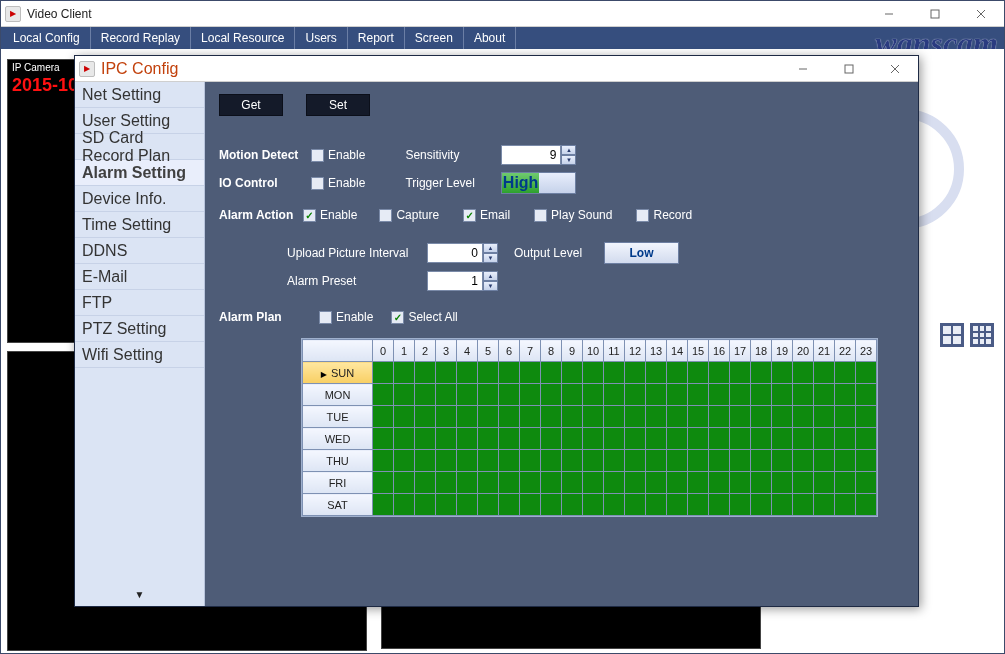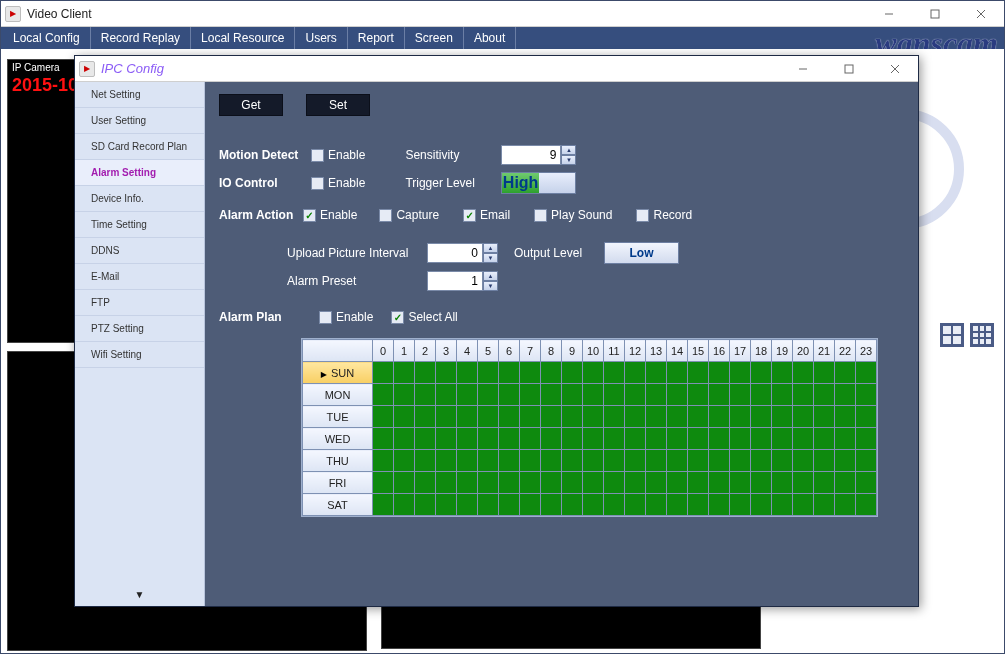--- a/index.html
+++ b/index.html
@@ -28,25 +28,25 @@
   .grid-icons .g{width:24px;height:24px;border:2px solid #4a5b86;background:#e9edf6; display:grid;}
   .grid-icons .g.g1{grid-template-columns:1fr 1fr;grid-template-rows:1fr 1fr;}
   .grid-icons .g.g2{grid-template-columns:1fr 1fr 1fr;grid-template-rows:1fr 1fr 1fr;}
   .grid-icons .g div{border:1px solid #4a5b86;}
   .circle-stub{position:absolute; right:40px; top:60px; width:120px;height:120px;border-radius:50%;border:10px solid #d8def0;}
 
   
   .dlg { position: absolute; left: 74px; top: 55px; width: 845px; height: 552px; background: #4e5c77; border: 1px solid #1e2a44; box-shadow: 2px 2px 10px rgba(0,0,0,.4); }
   .dlg-titlebar { height: 26px; background: #fff; display: flex; align-items: center; padding: 0 4px; position: relative; border-bottom: 1px solid #cfcfcf; }
   .dlg-titlebar .icn { width: 16px; height: 16px; background: #e8e8e8; border: 1px solid #bdbdbd; border-radius: 2px; margin-right: 6px; display:flex;align-items:center;justify-content:center;font-size:8px;color:#c00;}
-  .dlg-titlebar .title { font-size: 13px; color: #8b5cf6; font-style: italic; }
+  .dlg-titlebar .title { font-size: 16px; color: #c2410c; }
   .dlg-body { position:absolute; top:26px; left:0; right:0; bottom:0; display:flex; }
   .dlg-side { width: 130px; background: #dbe4f4; border-right:1px solid #b8c4dc; display:flex;flex-direction:column;}
-  .side-item { height: 26px; padding: 0 16px; font-size: 10px; color: #333; display:flex;align-items:center; cursor:pointer; border-bottom:1px solid #c7d2e7;}
-  .side-item.active { color: #a21caf; font-weight: bold; background:#e9eefb;}
+  .side-item { height: 26px; padding: 0 7px; font-size: 16px; color: #333; display:flex;align-items:center; cursor:pointer; border-bottom:1px solid #c7d2e7;}
+  .side-item.active { color: #404040; font-weight: bold; background:#e9eefb;}
   .side-caret {margin-top:auto; text-align:center; padding:6px 0; color:#222;font-size:10px;}
 
   .dlg-main { flex:1; padding: 12px 14px; color:#fff; font-size:12px; position:relative; }
   .btnrow { display:flex; gap:23px; margin-bottom:28px;}
   .darkbtn { width:64px; height:22px; background:#141a29; color:#fff; border:1px solid #0b0f1a; cursor:pointer; font-size:12px;}
 
   .sect { margin-bottom: 10px; }
   .sect-row { display:flex; align-items:center; gap:10px; margin-bottom:6px; min-height:22px;}
   .sect-label { font-weight: bold; width: 82px; }
   .cb { display:flex; align-items:center; gap:4px; cursor:pointer;}

